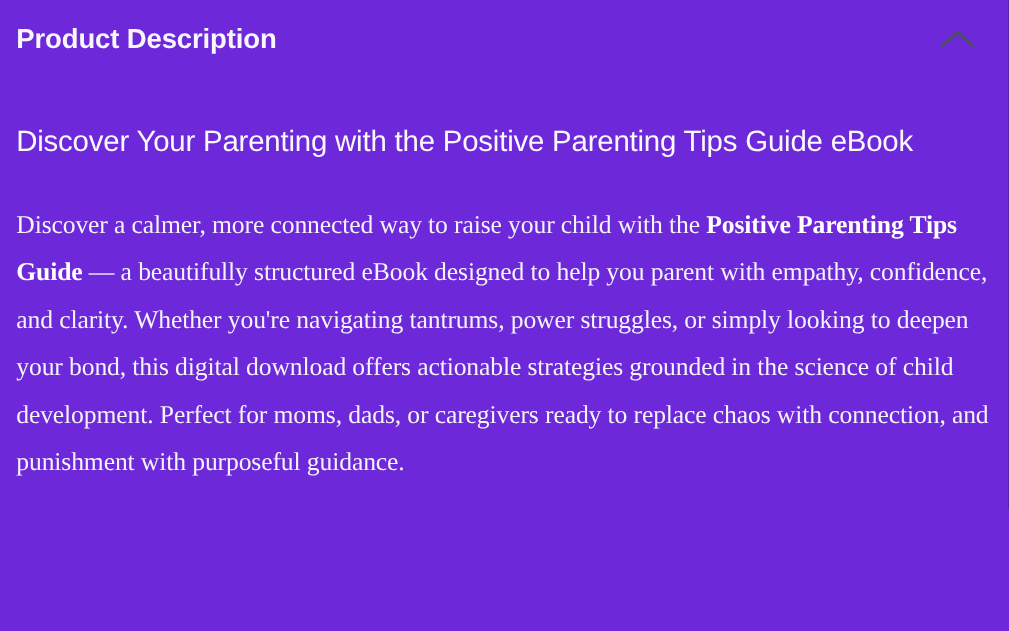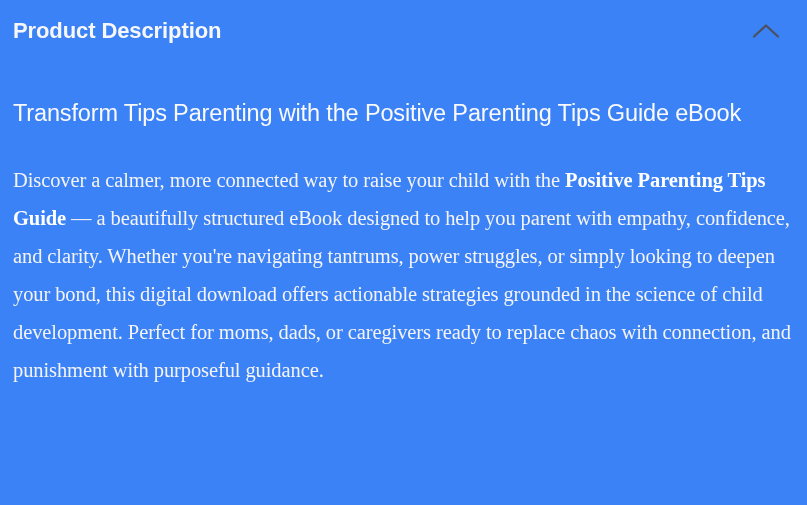--- a/index.html
+++ b/index.html
@@ -12,21 +12,21 @@
 
   body {
     background: #212228;
     font-family: "Liberation Sans", sans-serif;
     -webkit-font-smoothing: antialiased;
   }
 
   .panel {
     width: 807px;
     height: 505px;
-    background: #3b82f6;
+    background: #6d28d9;
     padding: 0 13px;
     position: relative;
   }
 
   
   .section-header {
     display: flex;
     align-items: center;
     justify-content: space-between;
     height: 52px;
@@ -95,20 +95,20 @@
     <button class="chevron-btn">
       <span>
         <svg width="28" height="16" viewBox="0 0 28 16" fill="none" aria-hidden="true">
           <path d="M2 13.5 L14 2.5 L26 13.5" stroke="#4c505c" stroke-width="2.2" stroke-linecap="round" stroke-linejoin="round" fill="none"></path>
         </svg>
       </span>
     </button>
   </div>
 
   <div class="content">
-    <h2 class="product-heading">Transform Tips Parenting with the Positive Parenting Tips Guide eBook</h2>
+    <h2 class="product-heading">Discover Your Parenting with the Positive Parenting Tips Guide eBook</h2>
 
     <p class="product-paragraph">
       <span>Discover a calmer, more connected way to raise your child with the </span><span class="strong">Positive Parenting Tips Guide</span><span> — a beautifully structured eBook designed to help you parent with empathy, confidence, and clarity. Whether you're navigating tantrums, power struggles, or simply looking to deepen your bond, this digital download offers actionable strategies grounded in the science of child development. Perfect for moms, dads, or caregivers ready to replace chaos with connection, and punishment with purposeful guidance.</span>
     </p>
   </div>
 
 </div>
 
 </body></html>

